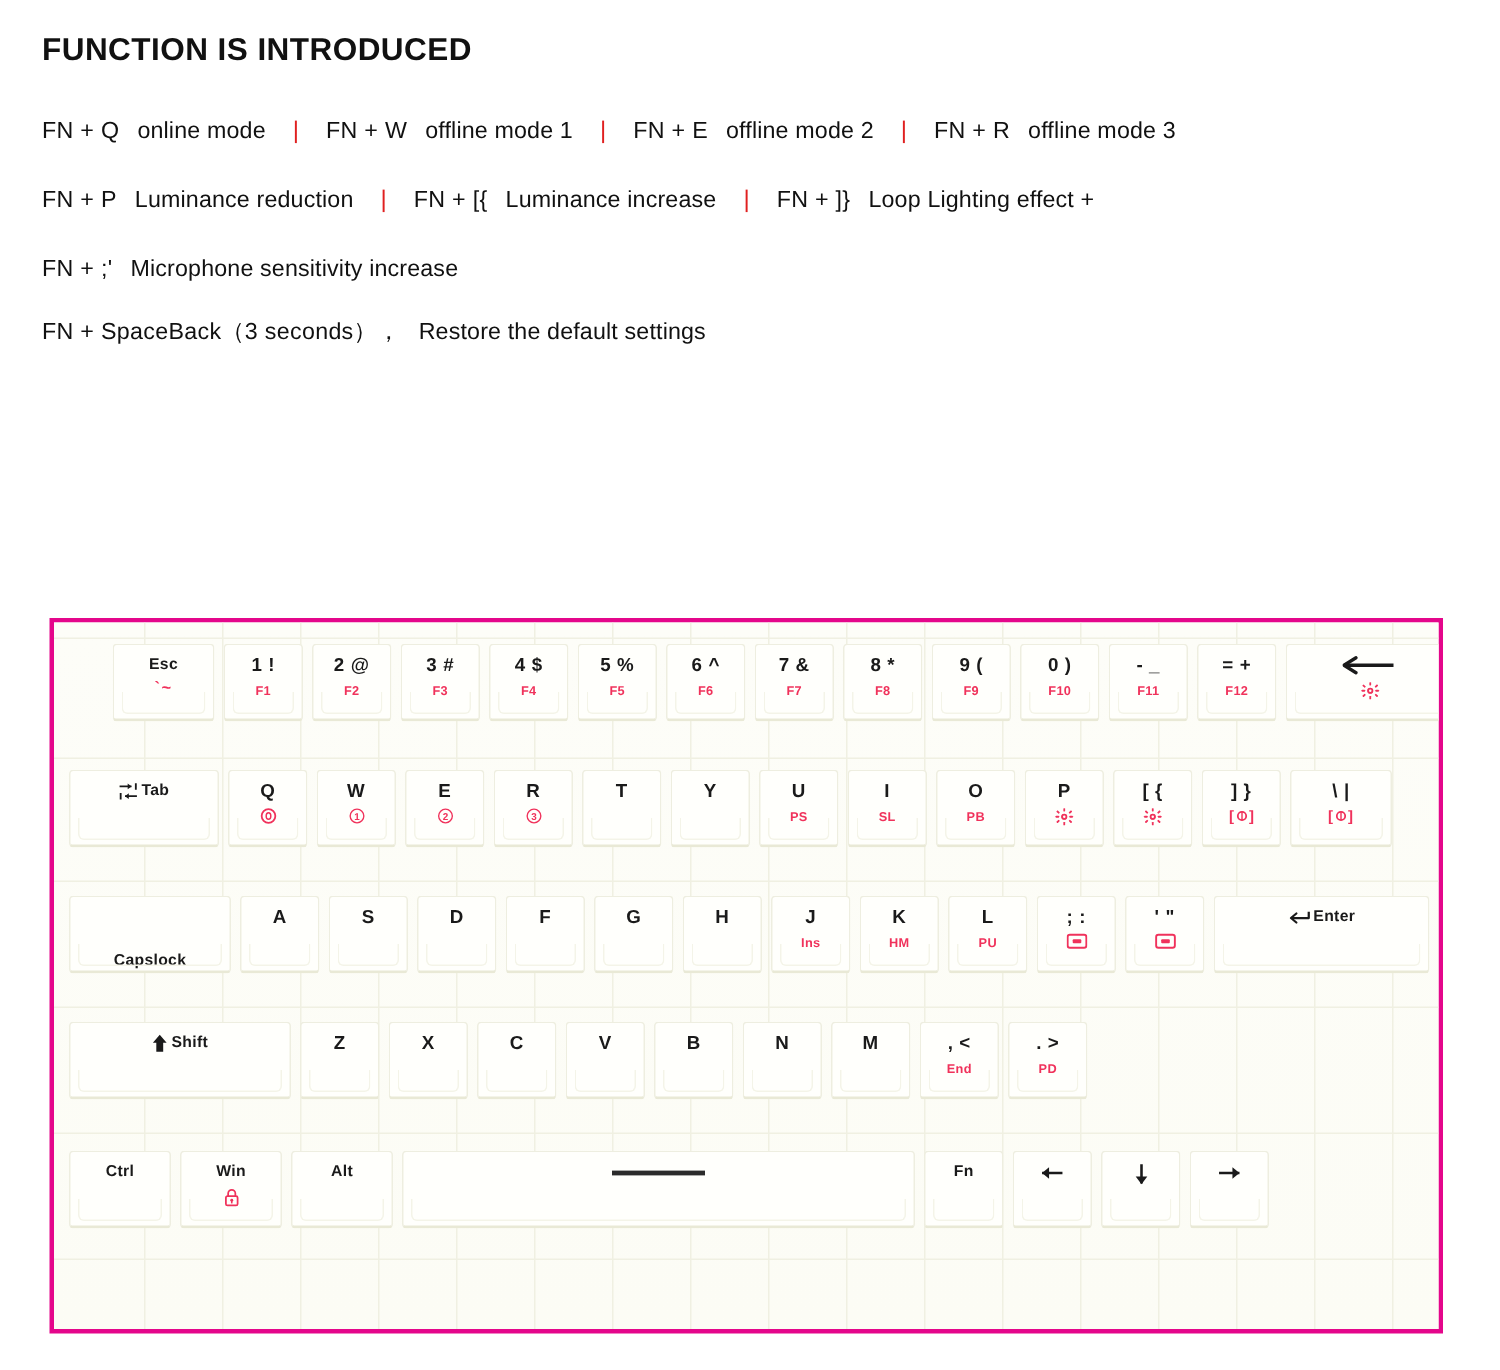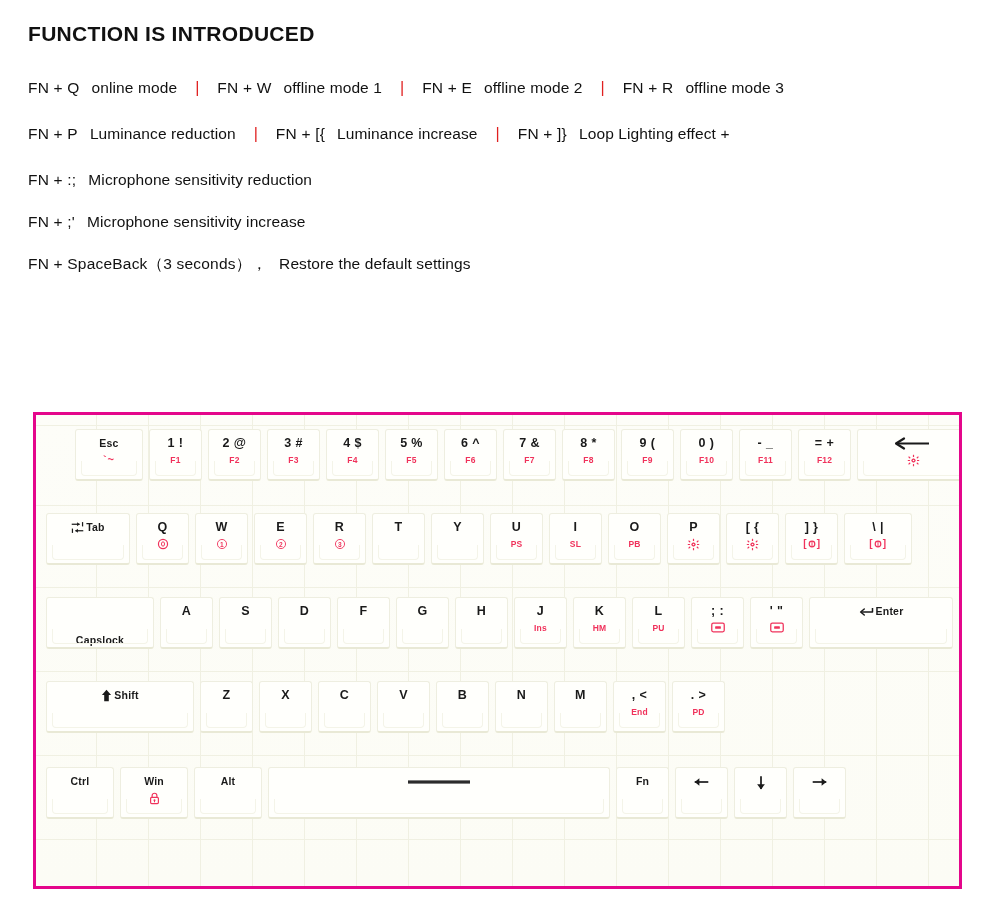--- a/index.html
+++ b/index.html
@@ -164,21 +164,21 @@
   }
   .key-sub.esc-tilde {
     font-size: 11px;
     margin-top: 5px;
     letter-spacing: 1px;
   }
 
   
   .w1   { width: 53px; }
   .w125 { width: 68px; }
-  .w15  { width: 84px; }
+  .w15  { width: 100px; }
   .w175 { width: 108px; justify-content: flex-end; }
   .w225 { width: 148px; }
   .wspace { width: 342px; }
   .wbk  { width: 112px; }
   .wenter { width: 144px; }
 
   
   .ic {
     display: inline-flex;
     align-items: center;
@@ -226,26 +226,20 @@
       </span>
       <span class="fn-sep">|</span>
       <span class="fn-seg">
         <span class="fn-combo">FN +  [{</span>
         <span class="fn-desc">Luminance increase</span>
       </span>
       <span class="fn-sep">|</span>
       <span class="fn-seg">
         <span class="fn-combo">FN +  ]}</span>
         <span class="fn-desc">Loop Lighting effect +</span>
-      </span>
-    </div>
-    <div class="fn-line tight">
-      <span class="fn-seg">
-        <span class="fn-combo">FN + :;</span>
-        <span class="fn-desc">Microphone sensitivity reduction</span>
       </span>
     </div>
     <div class="fn-line tight">
       <span class="fn-seg">
         <span class="fn-combo">FN + ;'</span>
         <span class="fn-desc">Microphone sensitivity increase</span>
       </span>
     </div>
     <div class="fn-line tight">
       <span class="fn-seg">

